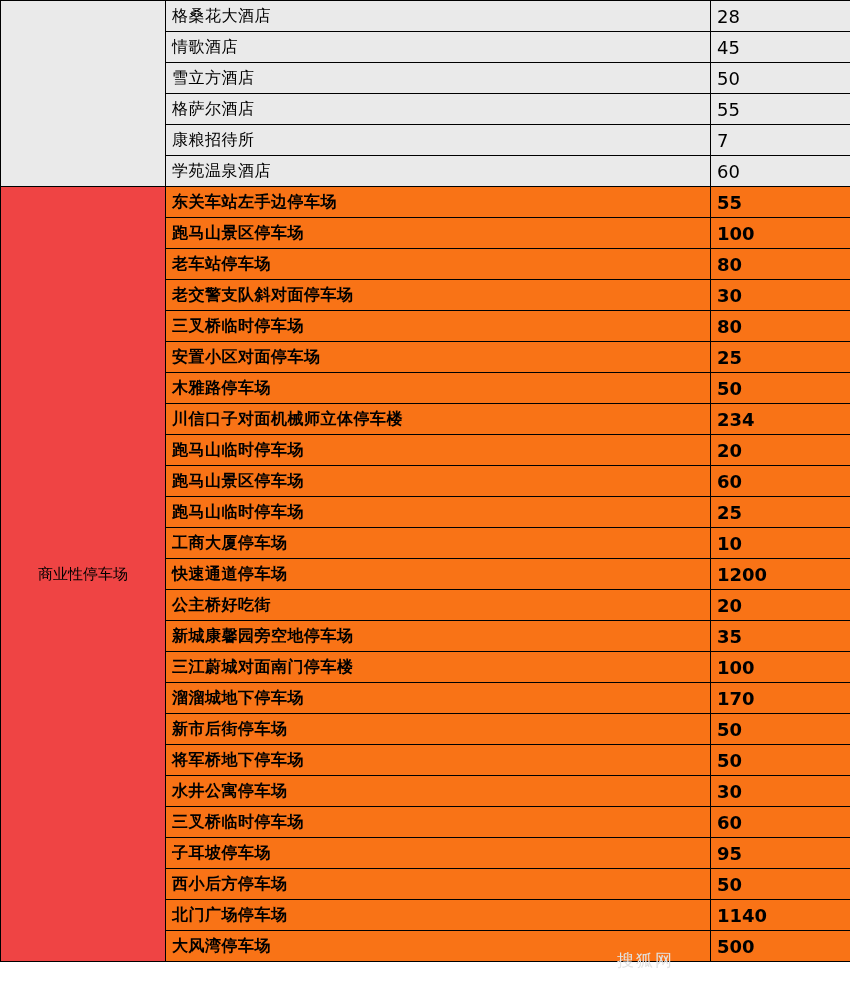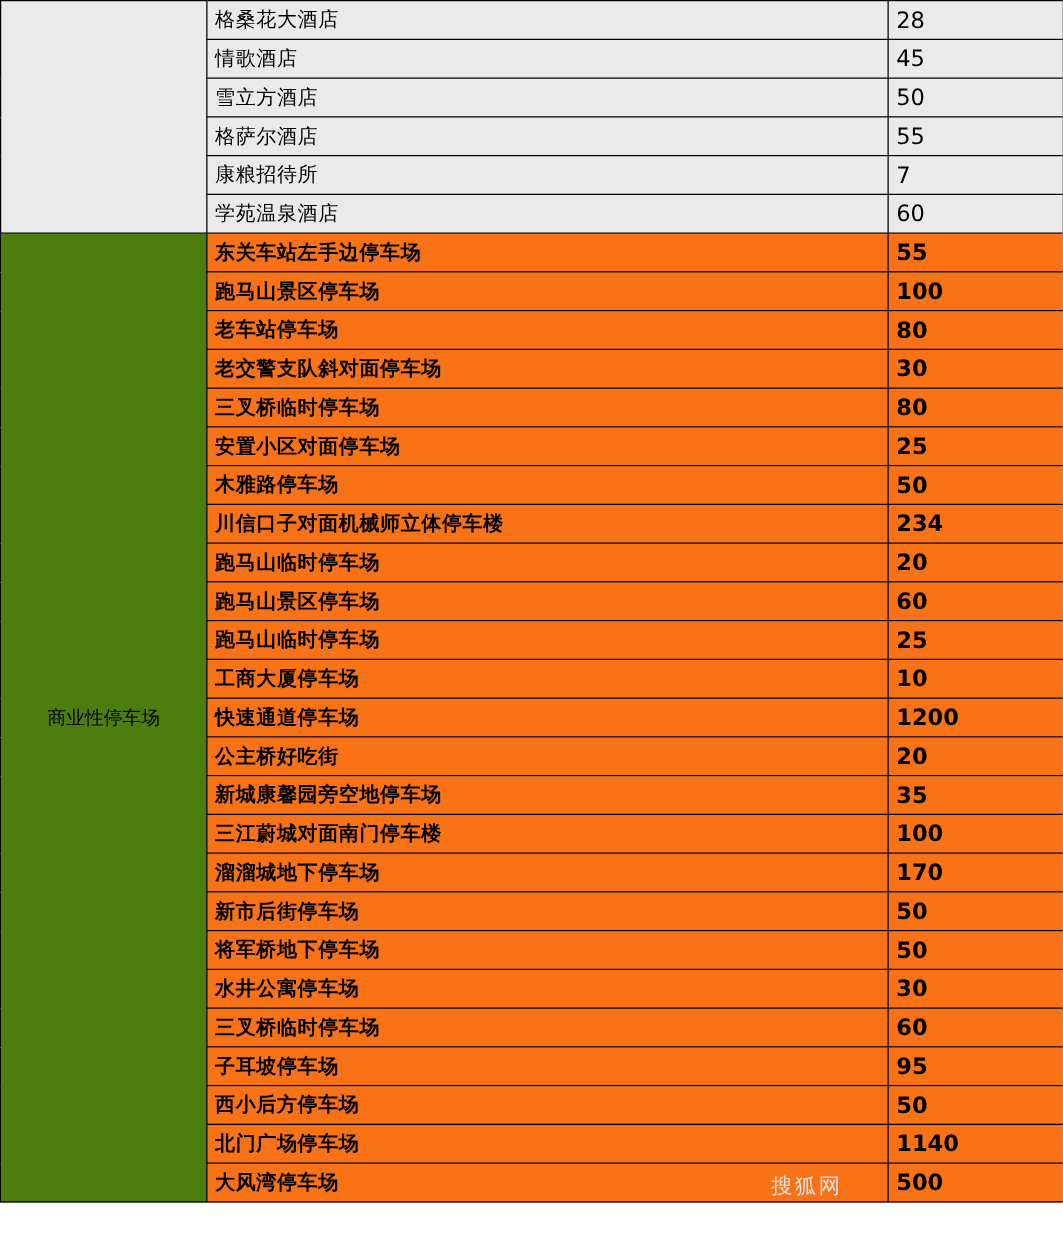--- a/index.html
+++ b/index.html
@@ -35,21 +35,21 @@
   }
   
   col.c-cat  { width: 165px; }
   col.c-name { width: 545px; }
   col.c-val  { width: 140px; }
 
   td.cat {
     text-align: center;
     font-size: 15px;
     border-left: none;
-    background: #4d7c0f;
+    background: #ef4444;
   }
   td.cat.shaded {
     background: #eaeaea;
   }
   td.name {
     text-align: left;
     font-size: 16px;
     letter-spacing: 0.5px;
   }
   td.val {
@@ -65,21 +65,21 @@
     background: #f97316;
     font-weight: bold;
   }
   
   tr:first-child td {
     border-top: 1px solid #000;
   }
   .watermark {
     position: absolute;
     right: 18px;
-    bottom: 34px;
+    bottom: 22px;
     font-size: 17px;
     color: #e2e2e2;
     letter-spacing: 2px;
     pointer-events: none;
     user-select: none;
   }
 </style>
 </head>
 <body>
 

